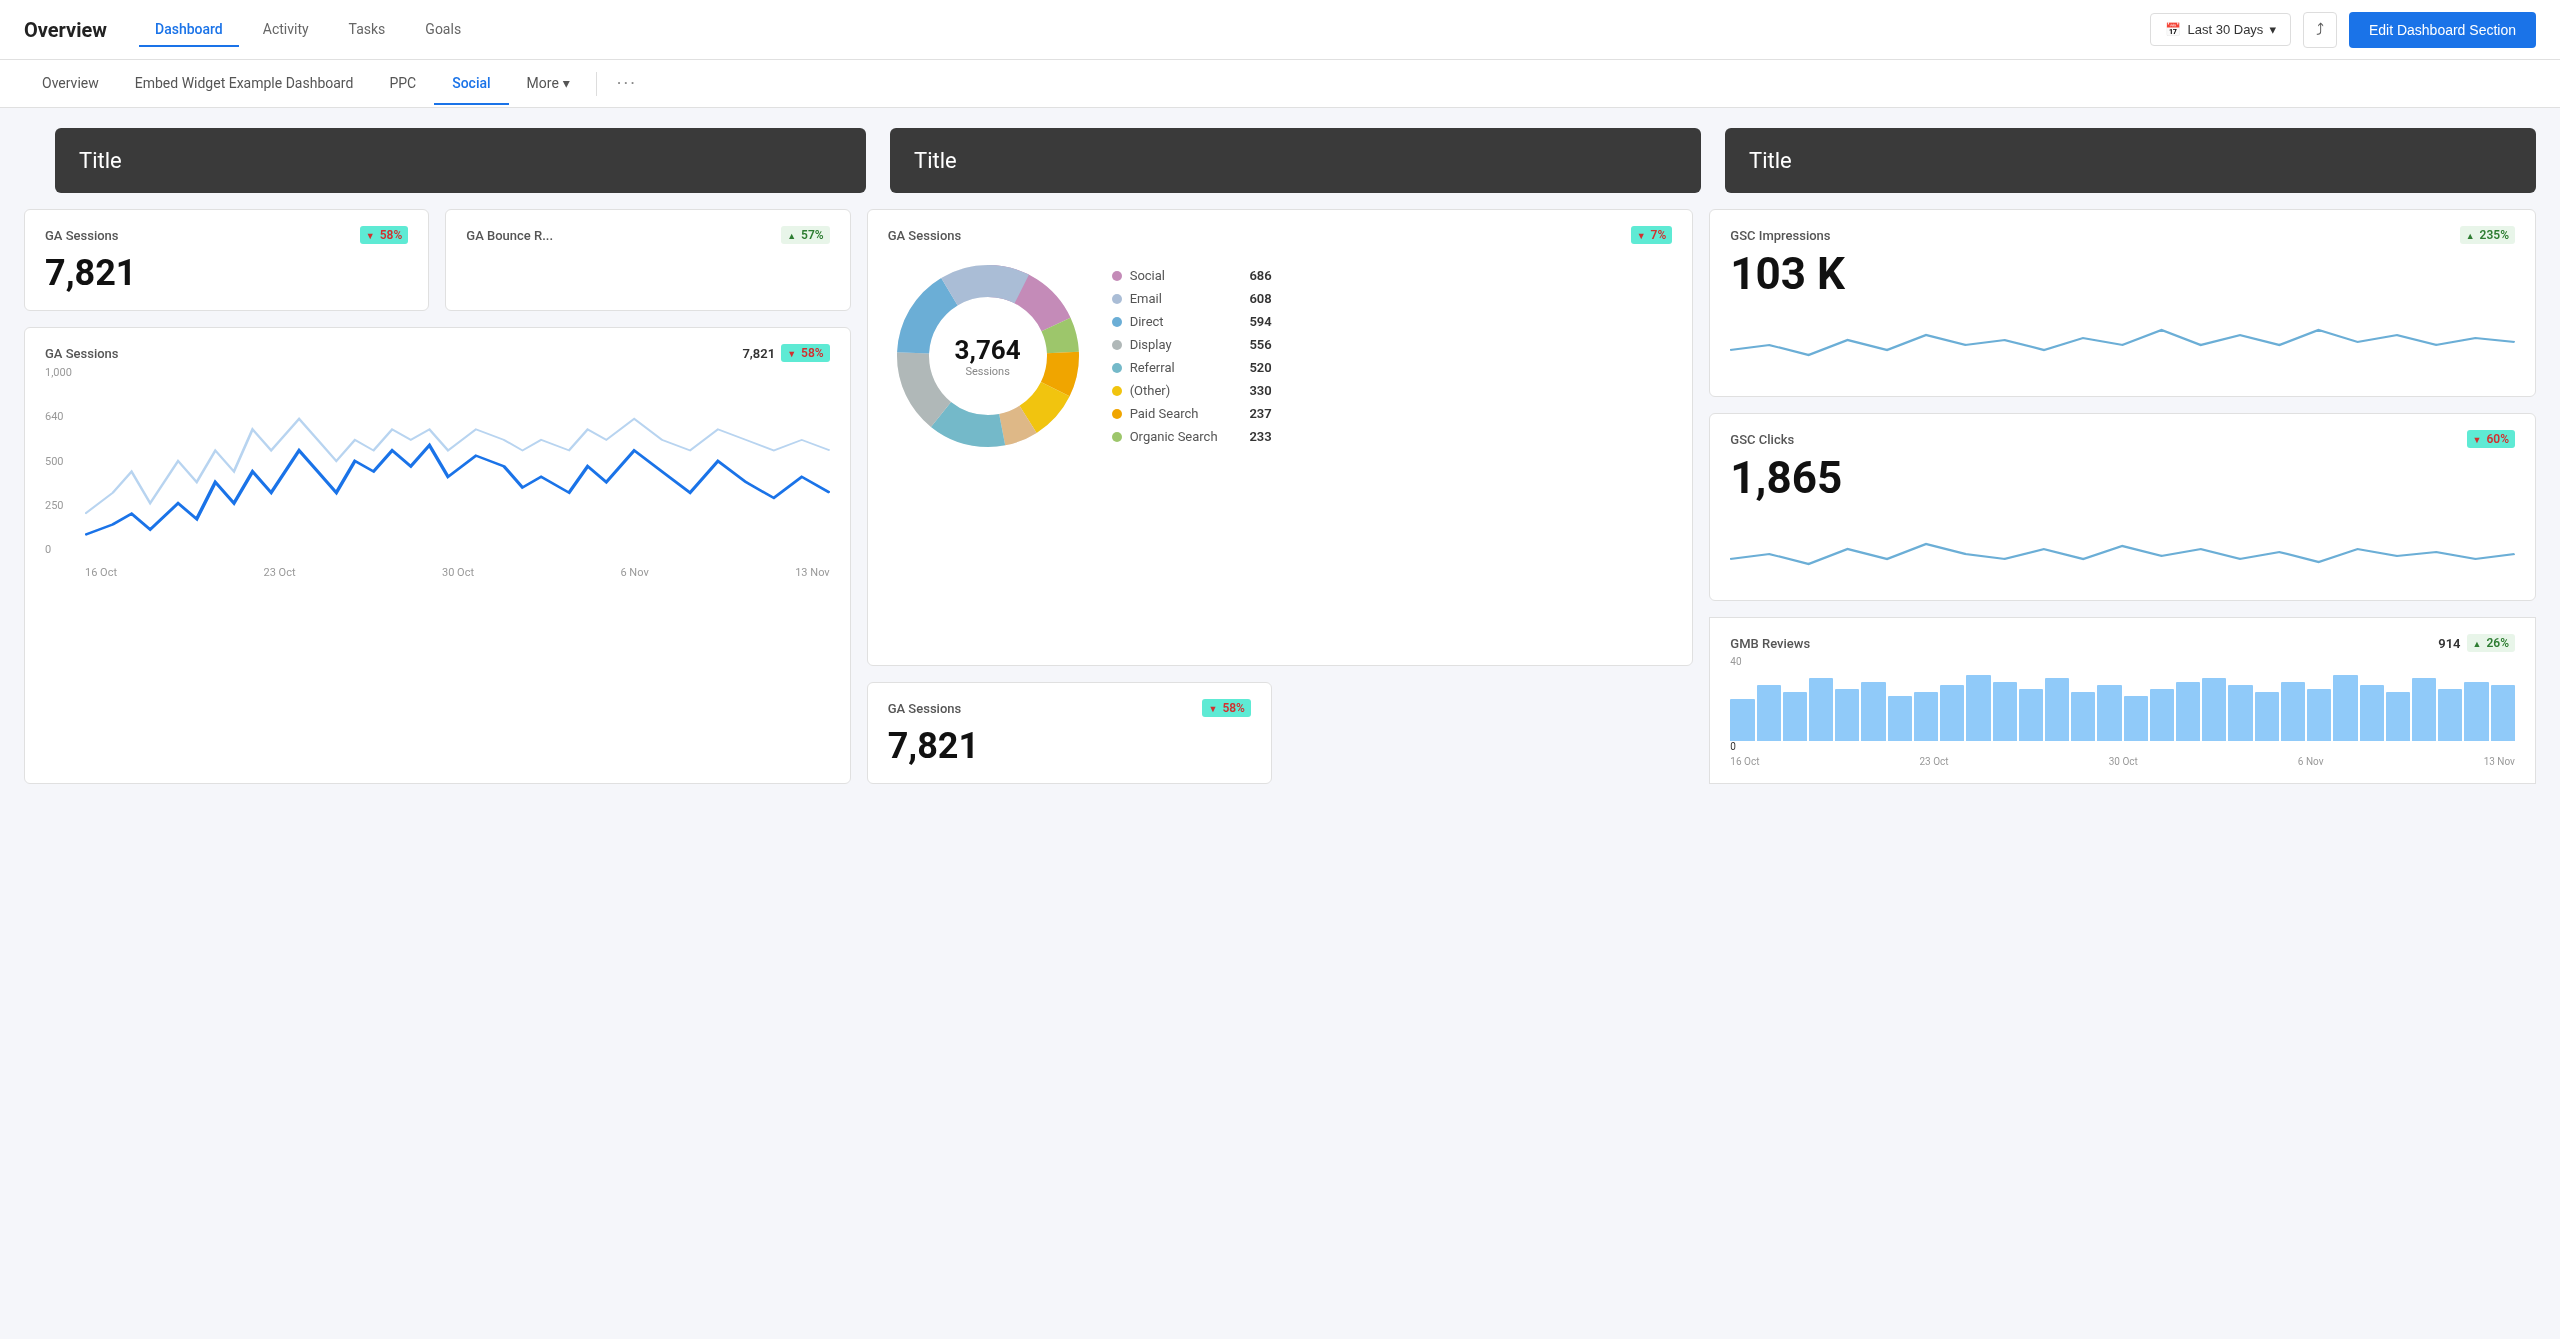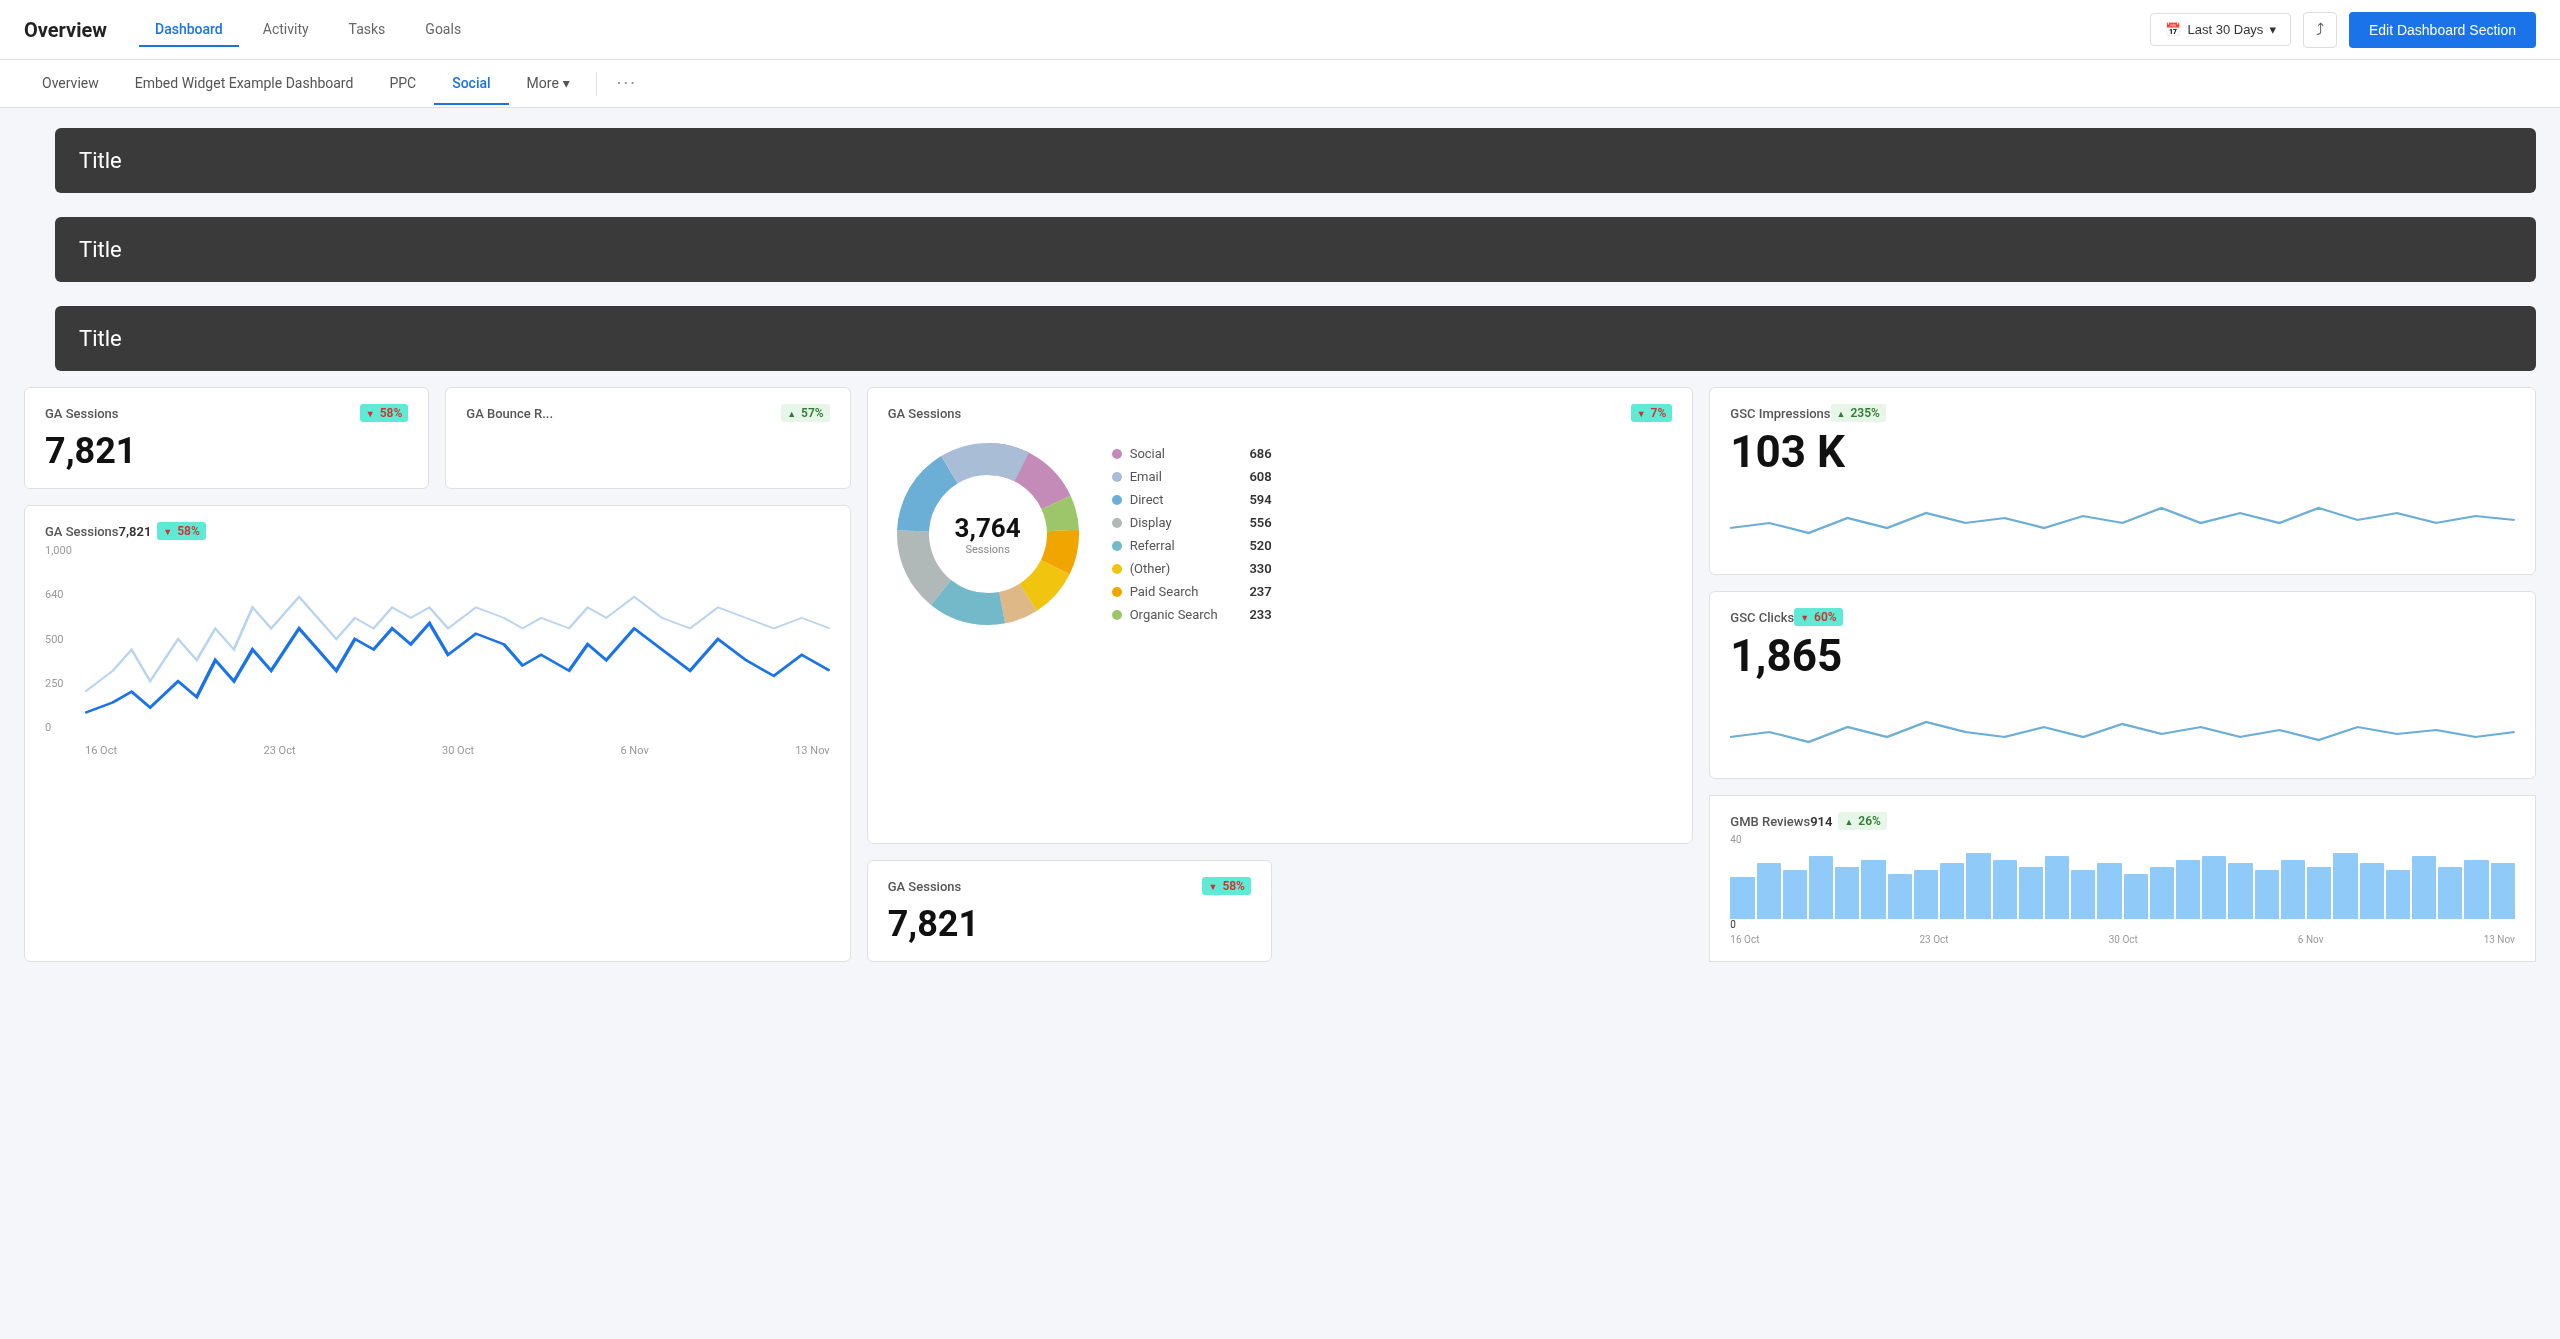--- a/index.html
+++ b/index.html
@@ -22,21 +22,21 @@
     .sub-tab { padding: 12px 18px; font-size: 14px; color: #555; cursor: pointer; border-bottom: 2px solid transparent; white-space: nowrap; }
     .sub-tab.active { color: #1a73e8; border-bottom: 2px solid #1a73e8; font-weight: 500; }
     .sub-tab-more { display: flex; align-items: flex-end; gap: 4px; }
     .sub-nav-divider { width: 1px; height: 24px; background: #ddd; margin: 0 8px; }
     .sub-nav-dots { padding: 8px 12px; font-size: 18px; color: #888; cursor: pointer; letter-spacing: 2px; }
 
     
     .main { padding: 20px 24px; }
 
     
-    .section-row { display: grid; grid-template-columns: 1fr; gap: 24px; margin-bottom: 16px; padding-left: 31px; }
+    .section-row { display: grid; grid-template-columns: 1fr 1fr 1fr; gap: 24px; margin-bottom: 16px; padding-left: 31px; }
     .section-title-card { background: #3a3a3a; border-radius: 6px; padding: 20px 24px; color: #fff; font-size: 22px; font-weight: 400; }
 
     
     .widgets-row { display: grid; grid-template-columns: 1fr 1fr 1fr; gap: 16px; margin-bottom: 15px; }
     .widget-col-left { display: flex; flex-direction: column; gap: 16px; }
     .widget-col-mid { display: flex; flex-direction: column; gap: 16px; }
     .widget-col-right { display: flex; flex-direction: column; gap: 16px; }
 
     
     .stat-card { background: #fff; border-radius: 6px; border: 1px solid #e0e0e0; padding: 16px 20px; }
@@ -58,21 +58,21 @@
     .donut-center-label { font-size: 11px; color: #888; }
     .legend { display: flex; flex-direction: column; gap: 8px; }
     .legend-item { display: flex; align-items: center; justify-content: space-between; gap: 16px; min-width: 160px; }
     .legend-left { display: flex; align-items: center; gap: 8px; }
     .legend-dot { width: 10px; height: 10px; border-radius: 50%; flex-shrink: 0; }
     .legend-name { font-size: 13px; color: #555; }
     .legend-val { font-size: 13px; font-weight: 600; color: #333; }
 
     
     .line-card { background: #fff; border-radius: 6px; border: 1px solid #e0e0e0; padding: 16px 20px; }
-    .line-card-header { display: flex; align-items: center; margin-bottom: 4px; }
+    .line-card-header { display: flex; justify-content: space-between; align-items: center; margin-bottom: 4px; }
     .line-chart-container { width: 100%; height: 80px; }
 
     
     .large-line-card { background: #fff; border-radius: 6px; border: 1px solid #e0e0e0; padding: 16px 20px; flex: 1; }
     .large-line-chart-container { width: 100%; height: 220px; position: relative; }
     .chart-labels-y { position: absolute; left: 0; top: 0; bottom: 30px; display: flex; flex-direction: column; justify-content: space-between; font-size: 11px; color: #999; width: 36px; }
     .chart-area { position: absolute; left: 40px; right: 0; top: 0; bottom: 30px; }
     .chart-x-labels { position: absolute; left: 40px; right: 0; bottom: 0; height: 20px; display: flex; justify-content: space-between; font-size: 11px; color: #999; }
     .bottom-card-wide { background: #fff; border-radius: 0; border: 1px solid #e0e0e0; padding: 16px 20px; }
     .bar-chart-area { display: flex; align-items: flex-end; gap: 2px; height: 60px; }

